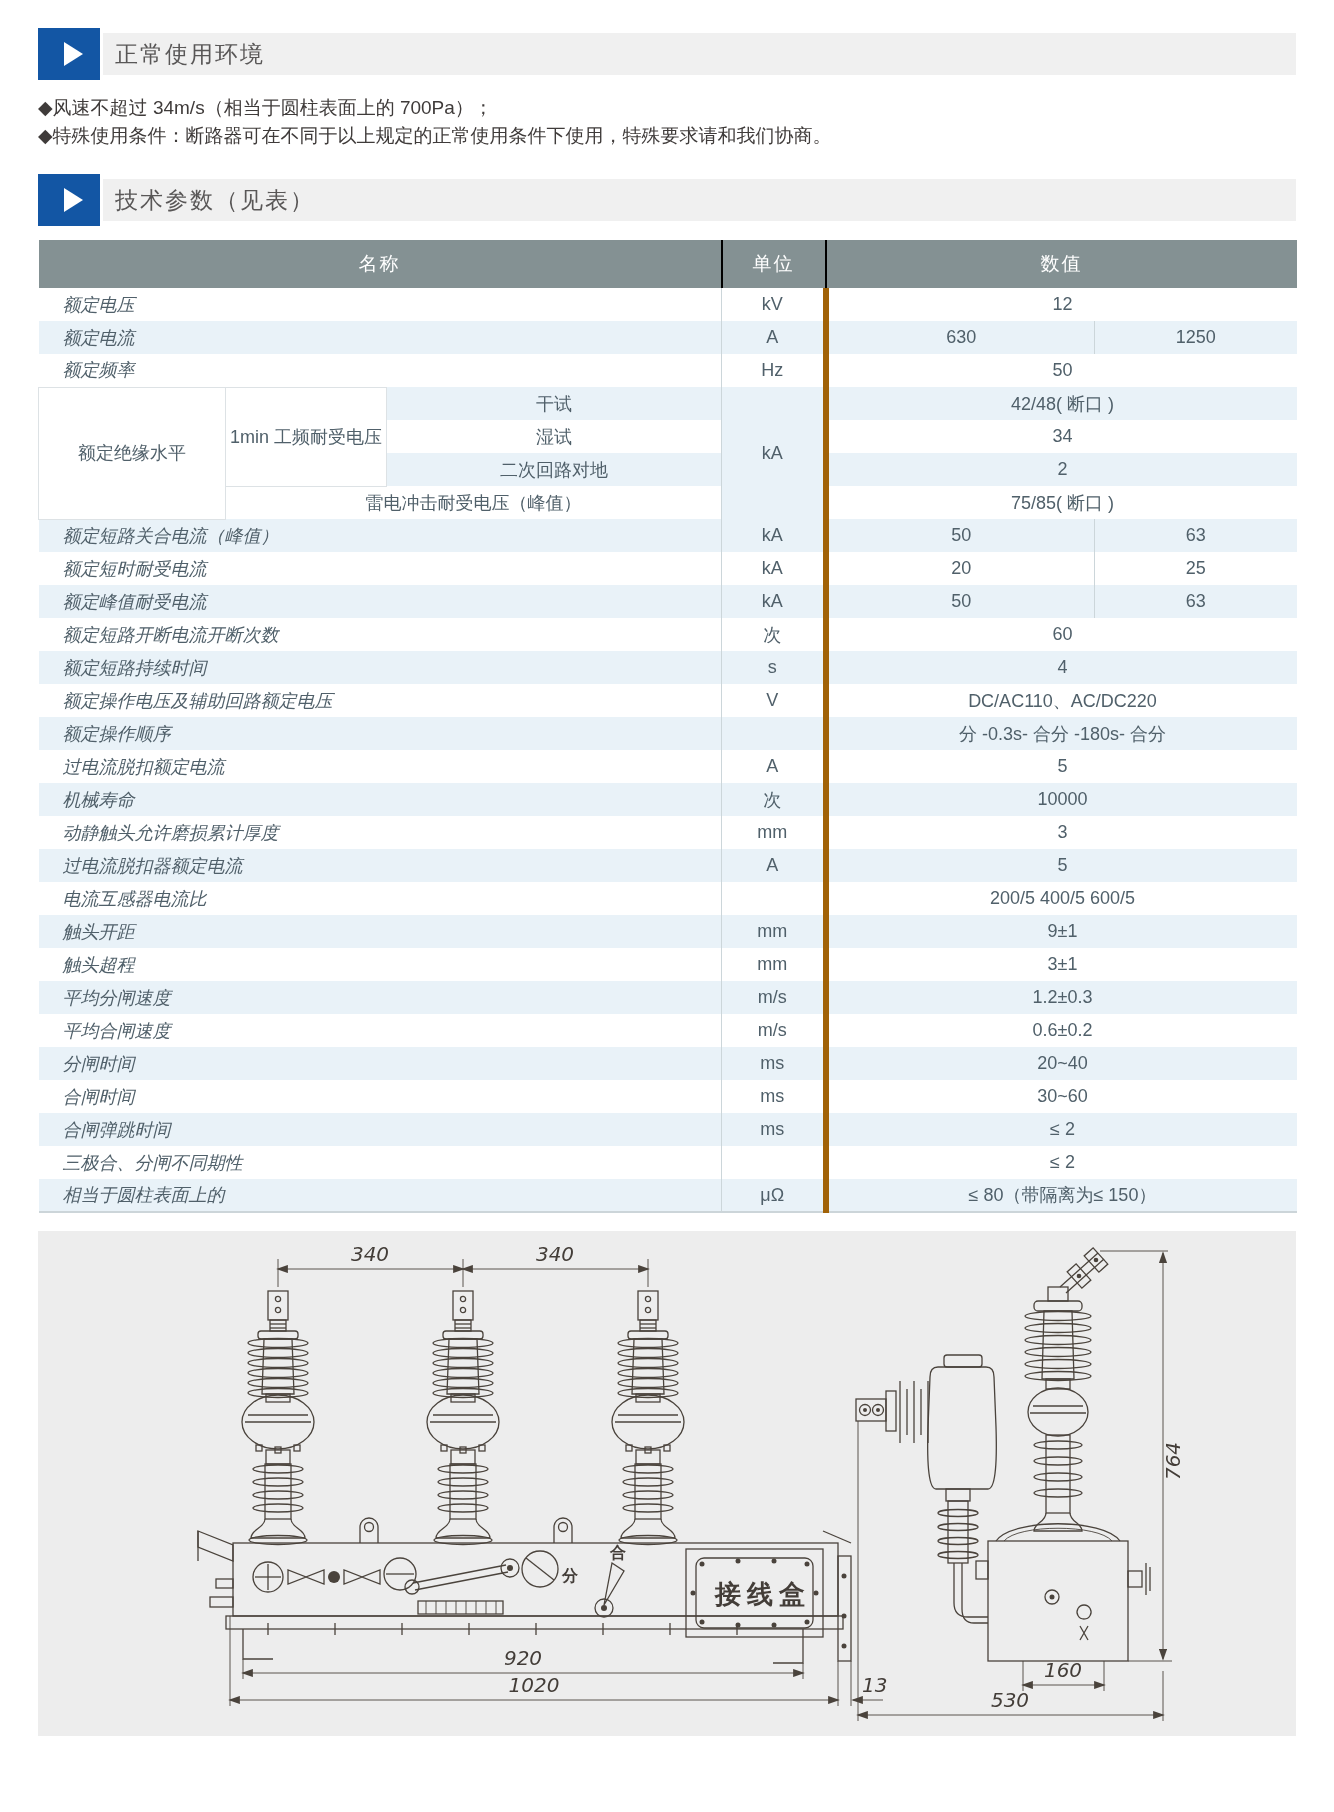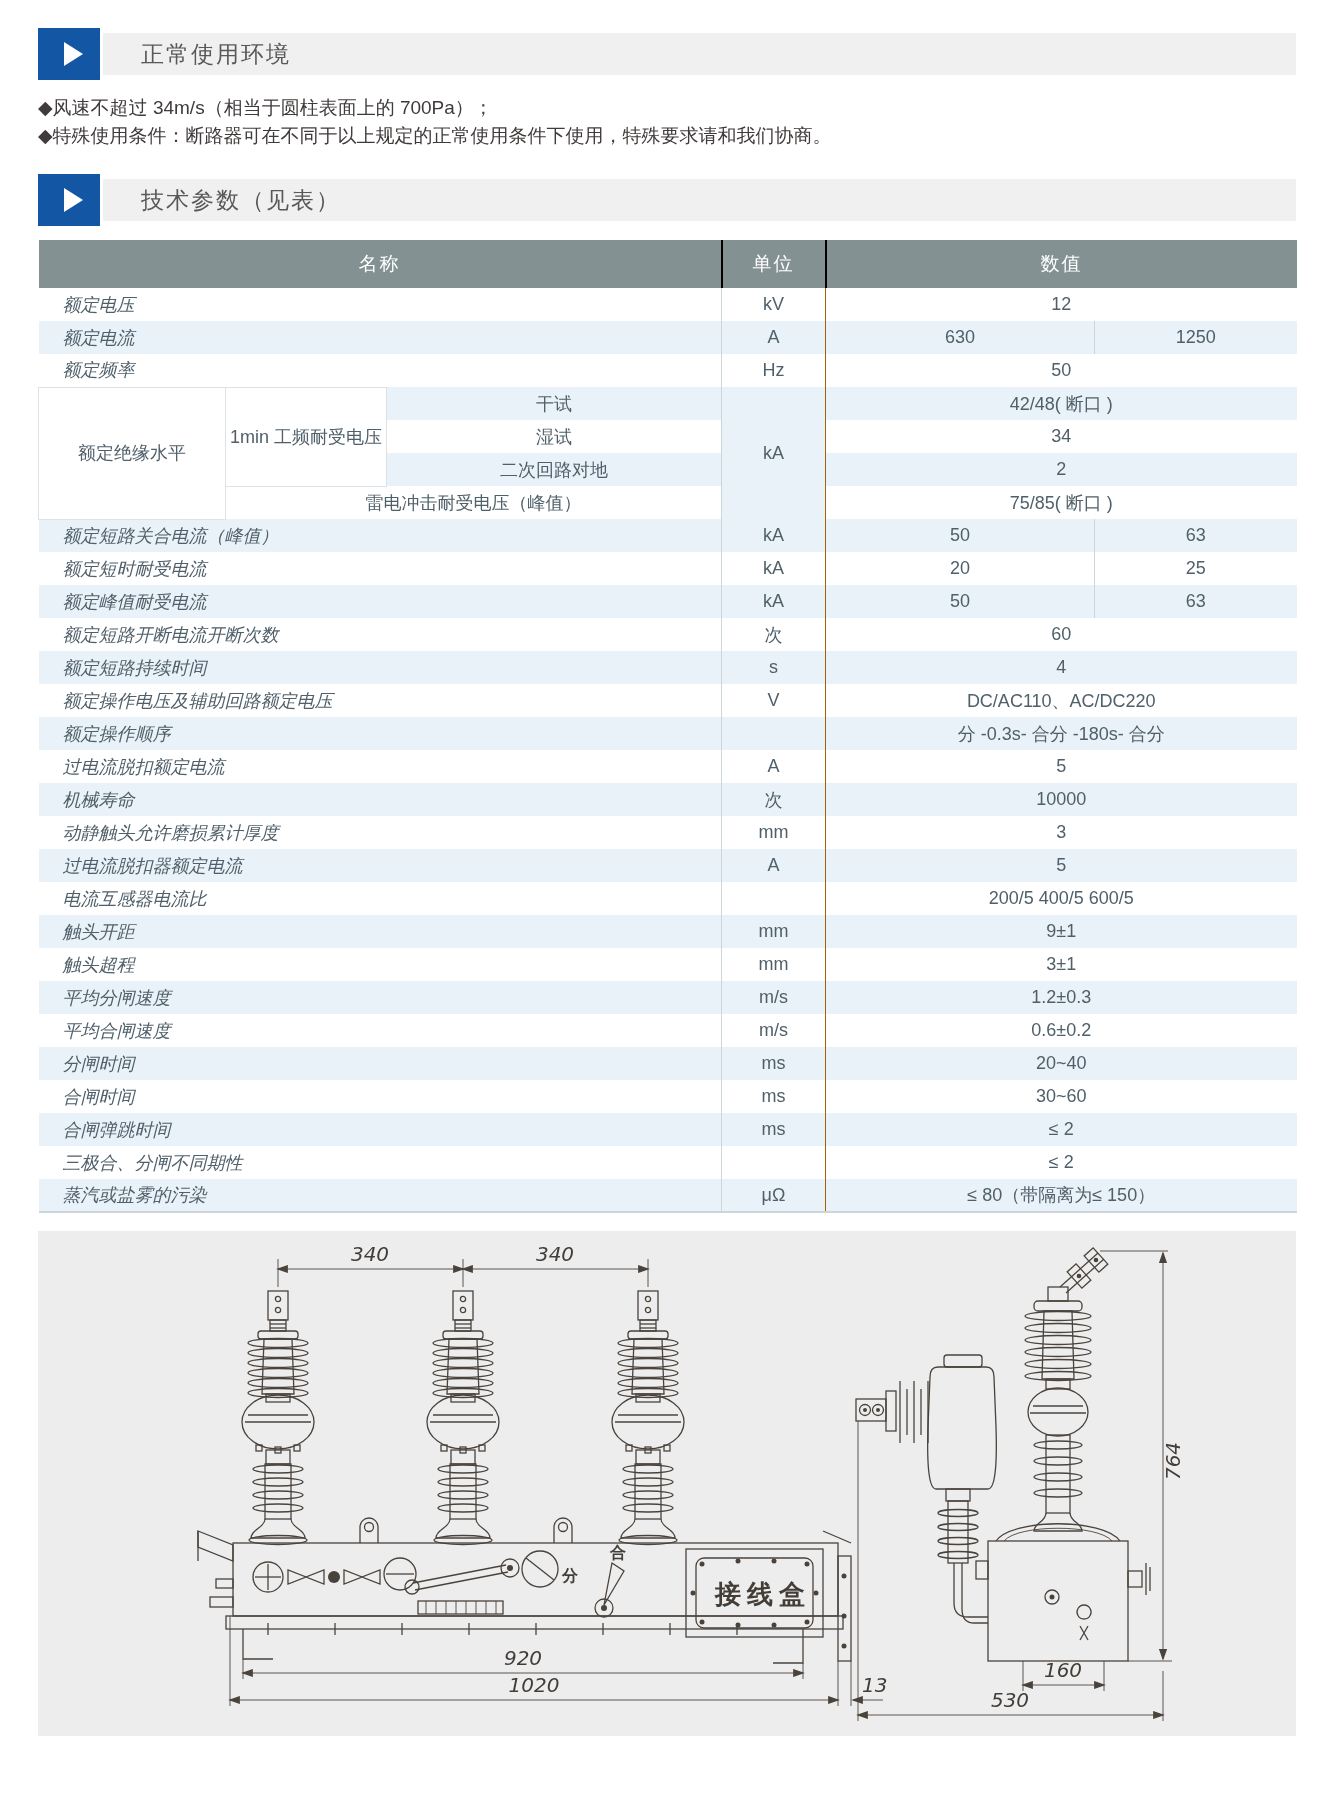--- a/index.html
+++ b/index.html
@@ -19,21 +19,21 @@
     display:flex; align-items:center; justify-content:center;
   }
   .tri {
     width:0; height:0; margin-left:8px;
     border-left:19px solid #ffffff;
     border-top:12px solid transparent;
     border-bottom:12px solid transparent;
   }
   .sec-bar {
     flex:1; height:42px; background:#f0f0f0; margin-left:3px;
-    display:flex; align-items:center; padding-left:38px;
+    display:flex; align-items:center; padding-left:12px;
     font-size:23px; color:#595757; letter-spacing:2px;font-family:Liberation Mono, monospace;
   }
   .mt { margin-top:24px;justify-content:flex-end; }
 
   
   .bullets { margin-top:14px; font-size:19px; line-height:28px; color:#3f3b3a; }
   .bullets p { margin:0; }
 
   
   table.params {
@@ -44,21 +44,21 @@
     background:#849193; color:#ffffff; font-weight:normal;
     height:48px; font-size:19px; letter-spacing:2px;
   }
   table.params thead th.bl { border-left:2px solid #000000; }
   table.params tbody td {
     height:33px; text-align:center; vertical-align:middle; padding:0;
   }
   table.params tbody tr:nth-child(even) { background:#e9f2f8; }
   table.params tbody tr:last-child td { border-bottom:2px solid #ccd5d9; }
   td.c-name { text-align:left !important; padding-left:24px !important;font-style:italic; }
-  td.c-unit { border-left:1px solid #ccd6da; border-right:1px solid #a16207; }
+  td.c-unit { border-left:1px solid #ccd6da; border-right:6px solid #a16207; }
   td.va { border-right:1px solid #ccd6da; }
   td.grp {
     background:#ffffff; border:1px solid #dde2e5;
     text-align:center; padding:0 18px;
   }
 
   
   .canvas { margin-top:18px; width:1258px; height:505px; background:#ededed; }
   .lineart { stroke:#4a433c; fill:none; stroke-width:1.3; }
   .lineart .f { fill:#4a433c; stroke:none; }
@@ -242,21 +242,21 @@
         <td class="c-name" colspan="3">合闸弹跳时间</td>
         <td class="c-unit">ms</td>
         <td colspan="2">≤ 2</td>
       </tr>
       <tr>
         <td class="c-name" colspan="3">三极合、分闸不同期性</td>
         <td class="c-unit"></td>
         <td colspan="2">≤ 2</td>
       </tr>
       <tr>
-        <td class="c-name" colspan="3">蒸汽或盐雾的污染</td>
+        <td class="c-name" colspan="3">相当于圆柱表面上的</td>
         <td class="c-unit">μΩ</td>
         <td colspan="2">≤ 80（带隔离为≤ 150）</td>
       </tr>
     </tbody>
   </table>
 
 
   <div class="canvas">
     <svg width="1258" height="505" viewBox="0 0 1258 505">
       <defs>

